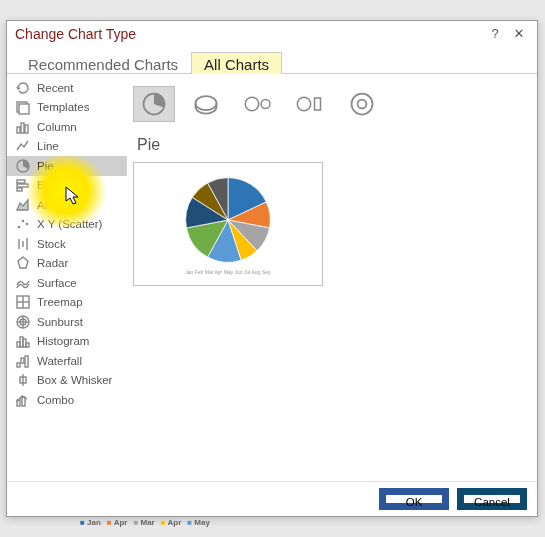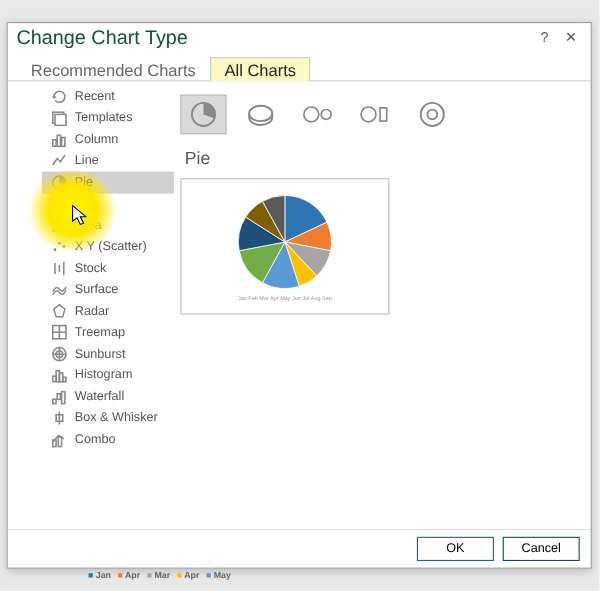--- a/index.html
+++ b/index.html
@@ -24,21 +24,21 @@
     display: flex;
     flex-direction: column;
   }
   .titlebar {
     height: 26px;
     display: flex;
     align-items: center;
     padding: 0 6px 0 8px;
     color: #333;
   }
-  .titlebar .title { flex: 1; font-size: 18px; color: #14532d; }
+  .titlebar .title { flex: 1; font-size: 14px; color: #7f1d1d; }
   .titlebar .ctrl {
     width: 24px;
     height: 20px;
     text-align: center;
     line-height: 20px;
     cursor: pointer;
     color: #555;
     font-size: 13px;
   }
   .tabs {
@@ -59,21 +59,20 @@
     border-bottom: none;
   }
   .tab.active {
     border-color: #ccc;
     background: #fef9c3;
     color: #222;
   }
   .content {
     flex: 1;
     display: flex;
-    margin-left: 31px;
   }
   .sidebar {
     width: 112px;
     padding: 4px 0;
   }
   .side-item {
     display: flex;
     align-items: center;
     height: 19.5px;
     padding-left: 8px;
@@ -154,21 +153,21 @@
     display: flex;
     justify-content: flex-end;
     align-items: center;
     padding-right: 10px;
     gap: 8px;
     border-top: 1px solid #e0e0e0;
   }
   .btn {
     min-width: 70px;
     height: 22px;
-    border: 1px solid #0c4a6e;
+    border: 7px solid #0c4a6e;
     background: #fff;
     font-size: 11.5px;
     cursor: pointer;
   }
   .btn.primary { border-color: #2b579a; }
   .foot-legend {
     position: absolute;
     left: 80px;
     top: 518px;
     font-size: 8px;
@@ -285,33 +284,33 @@
               <line x1="4" y1="3" x2="4" y2="13" stroke="#888" stroke-width="1.4" fill="none"></line>
               <line x1="8" y1="5" x2="8" y2="11" stroke="#888" stroke-width="1.4" fill="none"></line>
               <line x1="12" y1="2" x2="12" y2="14" stroke="#888" stroke-width="1.4" fill="none"></line>
             </svg>
           </span>
           <span>Stock</span>
         </div>
         <div class="side-item">
           <span class="icn">
             <svg width="16" height="16" viewBox="0 0 16 16">
+              <polygon points="8,2 13,6 11,13 5,13 3,6" stroke="#888" stroke-width="1.4" fill="none"></polygon>
+            </svg>
+          </span>
+          <span>Radar</span>
+        </div>
+        <div class="side-item">
+          <span class="icn">
+            <svg width="16" height="16" viewBox="0 0 16 16">
               <path d="M2 10 Q5 4 8 8 T14 6" stroke="#888" stroke-width="1.4" fill="none"></path>
               <path d="M2 13 Q5 7 8 11 T14 9" stroke="#888" stroke-width="1.4" fill="none"></path>
             </svg>
           </span>
           <span>Surface</span>
-        </div>
-        <div class="side-item">
-          <span class="icn">
-            <svg width="16" height="16" viewBox="0 0 16 16">
-              <polygon points="8,2 13,6 11,13 5,13 3,6" stroke="#888" stroke-width="1.4" fill="none"></polygon>
-            </svg>
-          </span>
-          <span>Radar</span>
         </div>
         <div class="side-item">
           <span class="icn">
             <svg width="16" height="16" viewBox="0 0 16 16">
               <rect x="2" y="2" width="12" height="12" stroke="#888" stroke-width="1.4" fill="none"></rect>
               <line x1="8" y1="2" x2="8" y2="14" stroke="#888" stroke-width="1.4" fill="none"></line>
               <line x1="2" y1="8" x2="14" y2="8" stroke="#888" stroke-width="1.4" fill="none"></line>
             </svg>
           </span>
           <span>Treemap</span>

